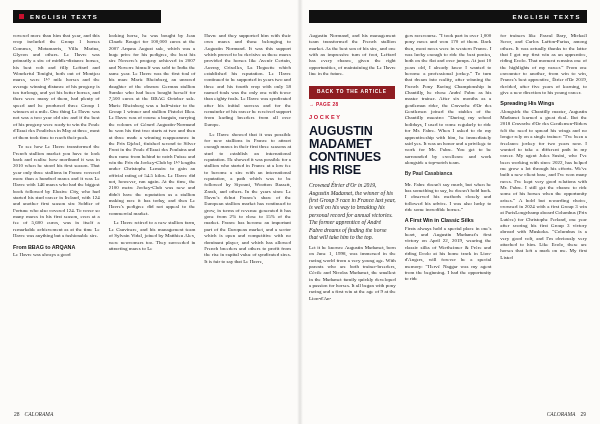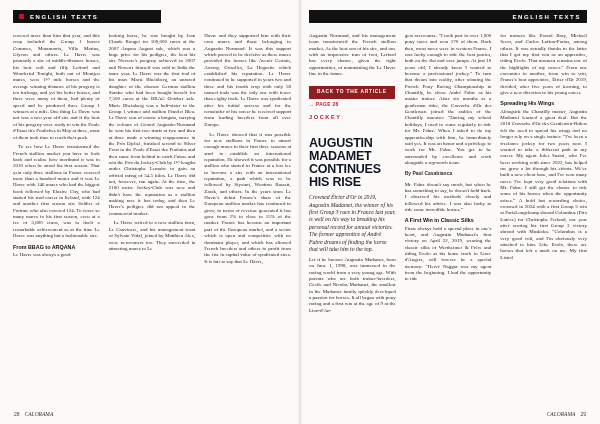--- a/index.html
+++ b/index.html
@@ -60,21 +60,21 @@
   .kicker{
     color:#c8102e;
     font-family:"Liberation Sans", sans-serif;
     font-size:5.6px;font-weight:bold;letter-spacing:1.6px;
     margin:6px 0 3px;text-align:left;
   }
   .headline{
     font-family:"Liberation Sans", sans-serif;
     font-weight:bold;font-size:12.5px;line-height:1.04;
     color:#0e1526;letter-spacing:-0.2px;
-    margin:16px 0 5px;text-align:left;text-transform:uppercase;
+    margin:4px 0 5px;text-align:left;text-transform:uppercase;
   }
   .lede{
     font-style:italic;font-size:5.7px;line-height:1.3;
     color:#222;margin:0 0 5px;text-align:left;
   }
   .byline{
     font-family:"Liberation Sans", sans-serif;
     font-size:5px;font-weight:bold;color:#333;
     margin:4px 0 5px;text-align:left;
   }

